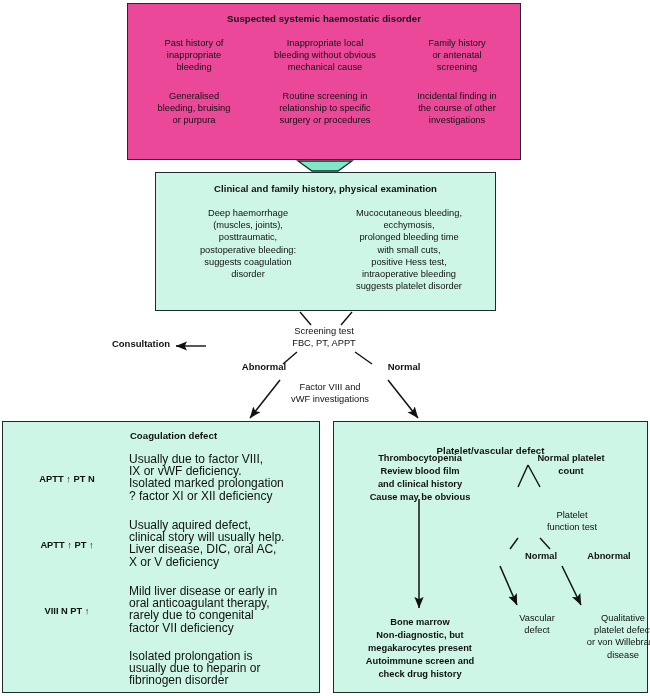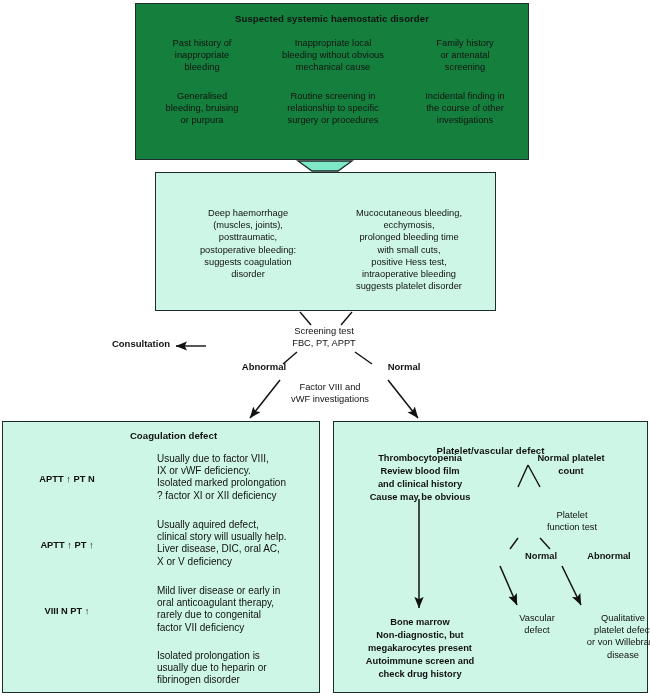--- a/index.html
+++ b/index.html
@@ -19,43 +19,42 @@
     position: absolute;
     left: 0; top: 0;
     width: 650px;
     height: 696px;
   }
   .box {
     position: absolute;
     box-sizing: border-box;
     border: 1.6px solid #1d2b2b;
   }
-  .box-white { background: #15803d; margin-left: 8px; }
+  .box-white { background: #ec4899; }
   .box-mint  { background: #cdf6e6; }
 
   .box-title {
     position: absolute;
     left: 0; right: 0;
     text-align: center;
     font-weight: bold;
     font-size: 9.6px;
     letter-spacing: 0.05px;
   }
   .cell {
     position: absolute;
     text-align: center;
     font-size: 9.3px;
     line-height: 12.2px;
   }
   .cell-left {
     position: absolute;
     text-align: left;
-    font-size: 10px;
-    line-height: 12.2px;
-    margin-left: 28px;
+    font-size: 12px;
+    line-height: 12.2px;
   }
   .bold {
     font-weight: bold;
   }
   .label-free {
     position: absolute;
     font-size: 9.3px;
     line-height: 12.2px;
     text-align: center;
   }
@@ -107,20 +106,21 @@
 or purpura</div>
     <div class="cell" style="left:126px; top:86px; width:142px; white-space:pre-line;">Routine screening in
 relationship to specific
 surgery or procedures</div>
     <div class="cell" style="left:272px; top:86px; width:114px; white-space:pre-line;">Incidental finding in
 the course of other
 investigations</div>
   </div>
 
   <div class="box box-mint" style="left:155px; top:172px; width:341px; height:139px;">
+    <div class="box-title" style="top:10px;">Clinical and family history, physical examination</div>
 
     <div class="cell" style="left:14px; top:34px; width:156px; white-space:pre-line;">Deep haemorrhage
 (muscles, joints),
 posttraumatic,
 postoperative bleeding:
 suggests coagulation
 disorder</div>
     <div class="cell" style="left:176px; top:34px; width:154px; white-space:pre-line;">Mucocutaneous bleeding,
 ecchymosis,
 prolonged bleeding time

